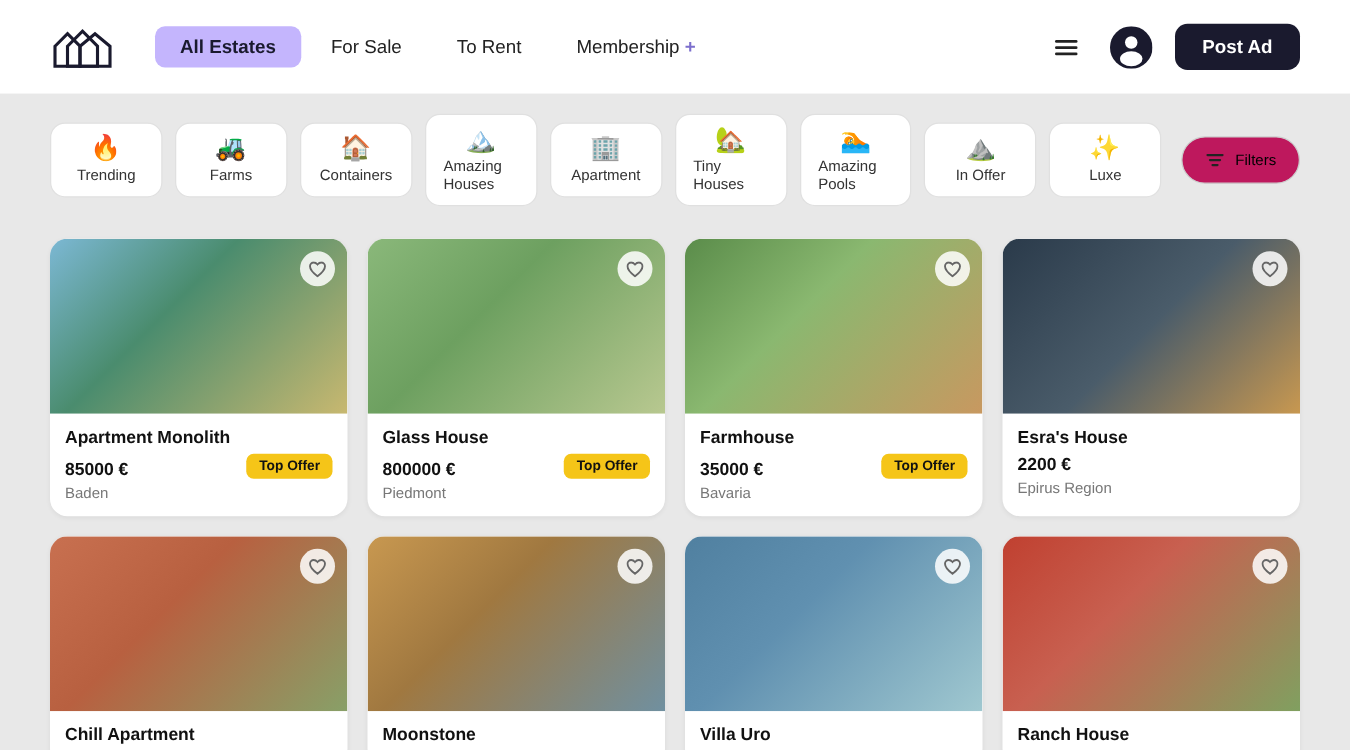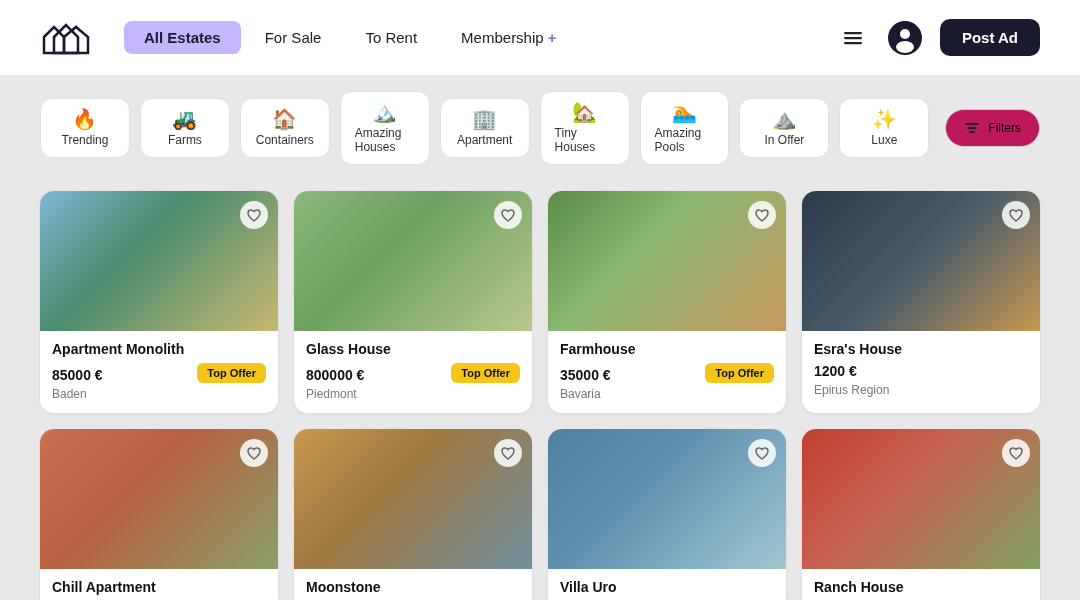--- a/index.html
+++ b/index.html
@@ -349,21 +349,21 @@
       <div class="img-placeholder img-4"></div>
       <button class="heart-btn">
         <svg width="14" height="13" viewBox="0 0 14 13" fill="none">
           <path d="M7 12 C7 12 1 7.5 1 4 C1 2.3 2.3 1 4 1 C5.2 1 6.2 1.7 7 2.6 C7.8 1.7 8.8 1 10 1 C11.7 1 13 2.3 13 4 C13 7.5 7 12 7 12Z" stroke="#666" stroke-width="1.5" fill="none"></path>
         </svg>
       </button>
     </div>
     <div class="card-body">
       <div class="card-title">Esra's House</div>
       <div class="card-price-row">
-        <span class="card-price">1200 €</span>
+        <span class="card-price">2200 €</span>
 
       </div>
       <div class="card-location">Epirus Region</div>
     </div>
   </div>
       <div class="card">
     <div class="card-img-wrap">
       <div class="img-placeholder img-5"></div>
       <button class="heart-btn">
         <svg width="14" height="13" viewBox="0 0 14 13" fill="none">

